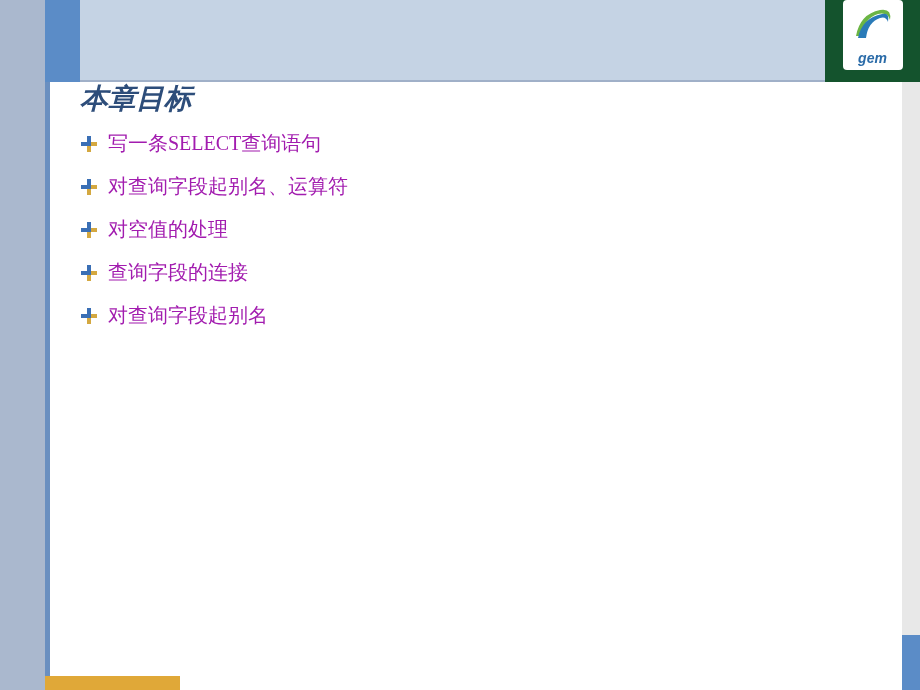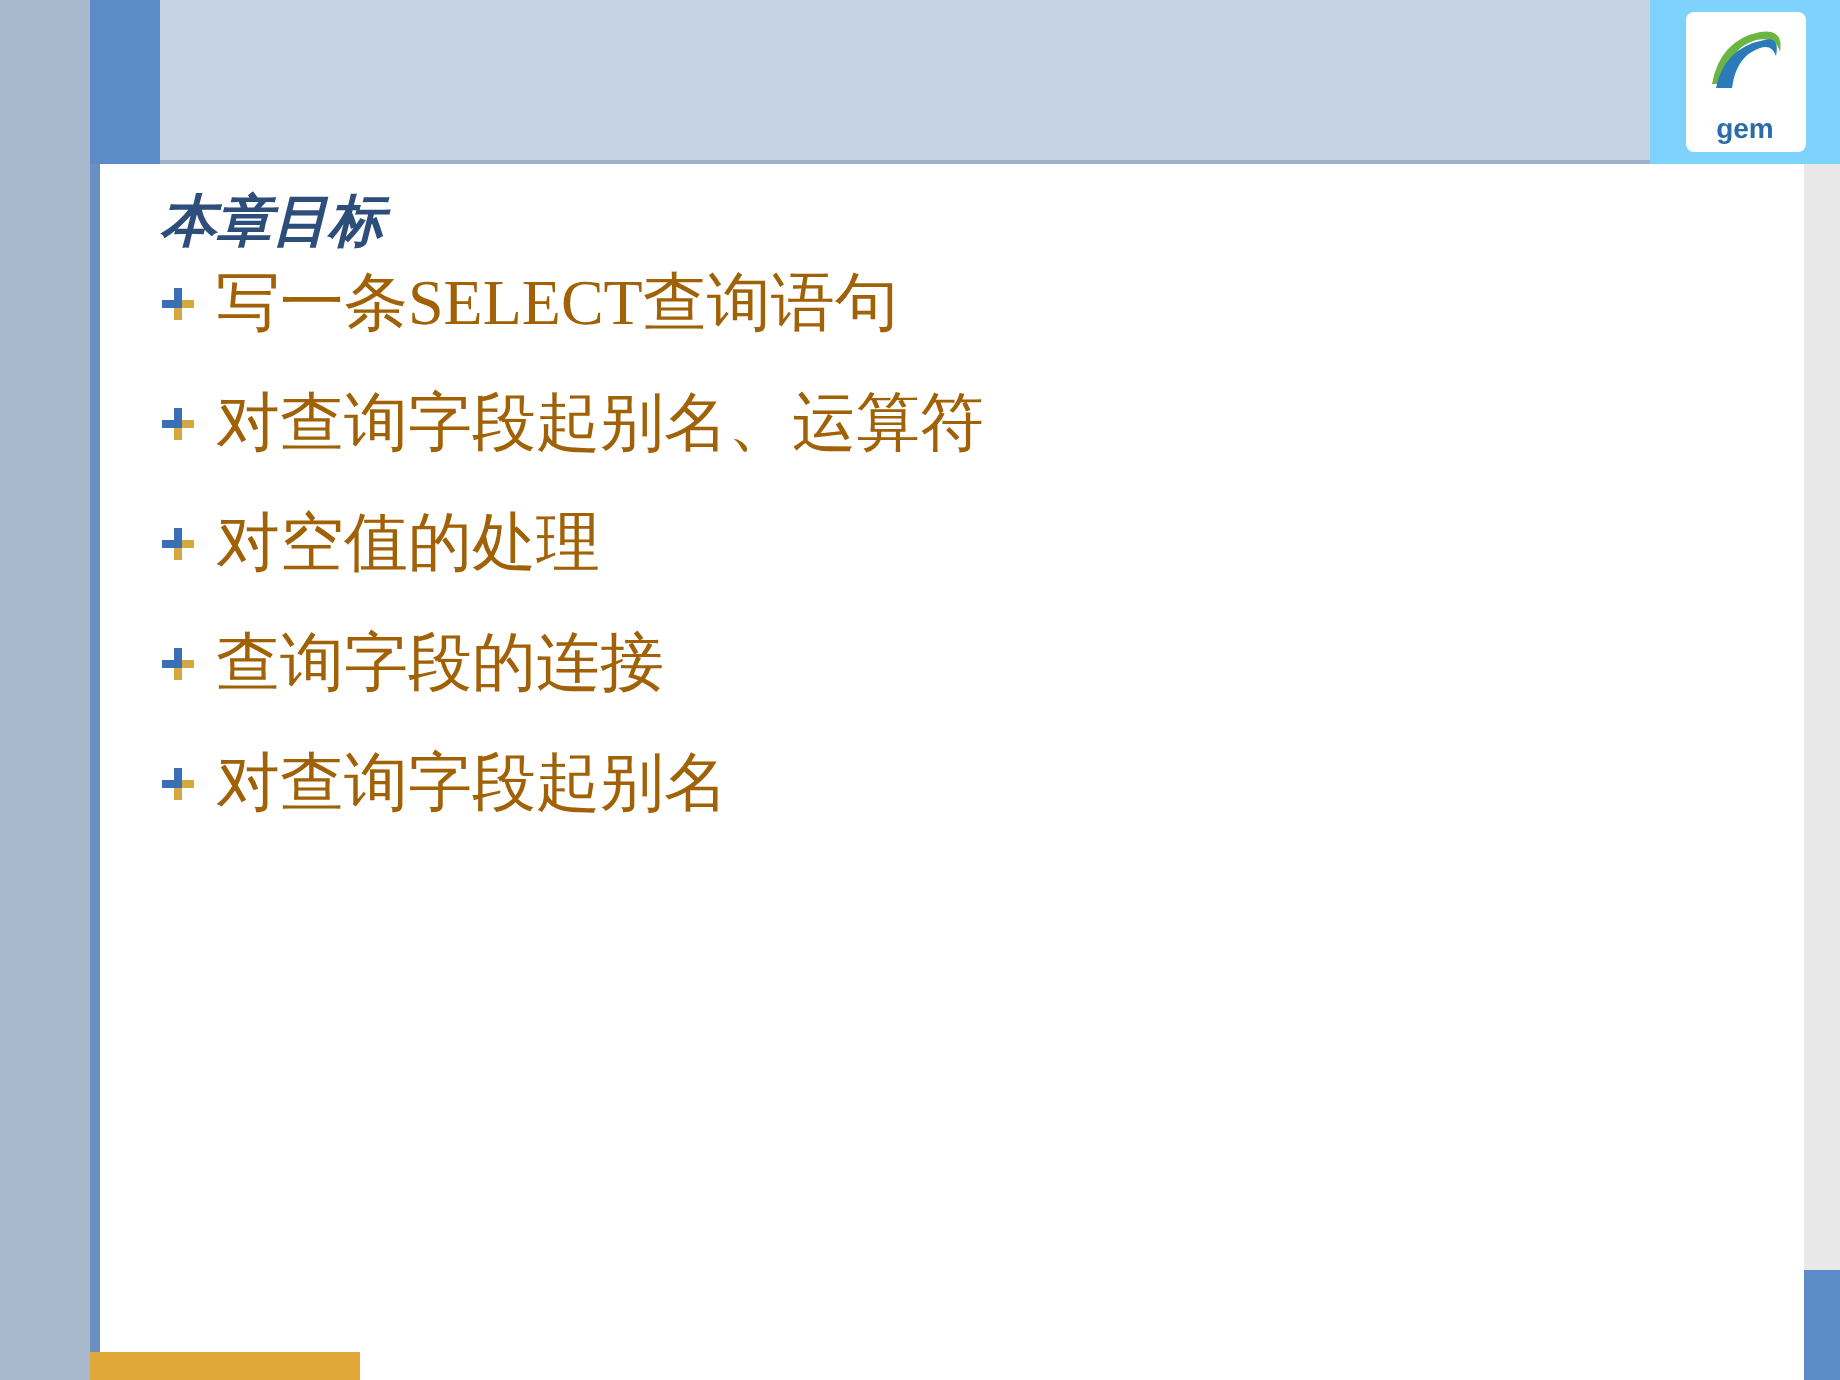--- a/index.html
+++ b/index.html
@@ -55,24 +55,24 @@
       height: 82px;
       background: #c5d3e4;
       border-bottom: 2px solid #a0b0c8;
     }
     .gem-logo-area {
       position: absolute;
       right: 0;
       top: 0;
       width: 95px;
       height: 82px;
-      background: #7dd3fc;
+      background: #14532d;
       display: flex;
-      align-items: center;
       justify-content: center;
+      font-style: italic;
     }
     .gem-logo {
       width: 60px;
       height: 70px;
       background: #ffffff;
       border-radius: 4px;
       display: flex;
       flex-direction: column;
       align-items: center;
       justify-content: flex-end;
@@ -119,39 +119,39 @@
       position: absolute;
       left: 45px;
       bottom: 0;
       width: 135px;
       height: 14px;
       background: #e0a838;
     }
     .title {
       position: absolute;
       left: 80px;
-      top: 92px;
+      top: 80px;
       font-size: 28px;
       font-weight: bold;
       font-style: italic;
       color: #2d4d7a;
       font-family: "SimSun", "宋体", serif;
     }
     .bullet-list {
       position: absolute;
       left: 80px;
       top: 130px;
       list-style: none;
     }
     .bullet-list li {
       display: flex;
       align-items: center;
       margin-bottom: 16px;
-      font-size: 32px;
-      color: #a16207;
+      font-size: 20px;
+      color: #a21caf;
     }
     .bullet-plus {
       width: 18px;
       height: 18px;
       margin-right: 10px;
       flex-shrink: 0;
       display: inline-block;
       position: relative;
     }
     .plus-h, .plus-v {

